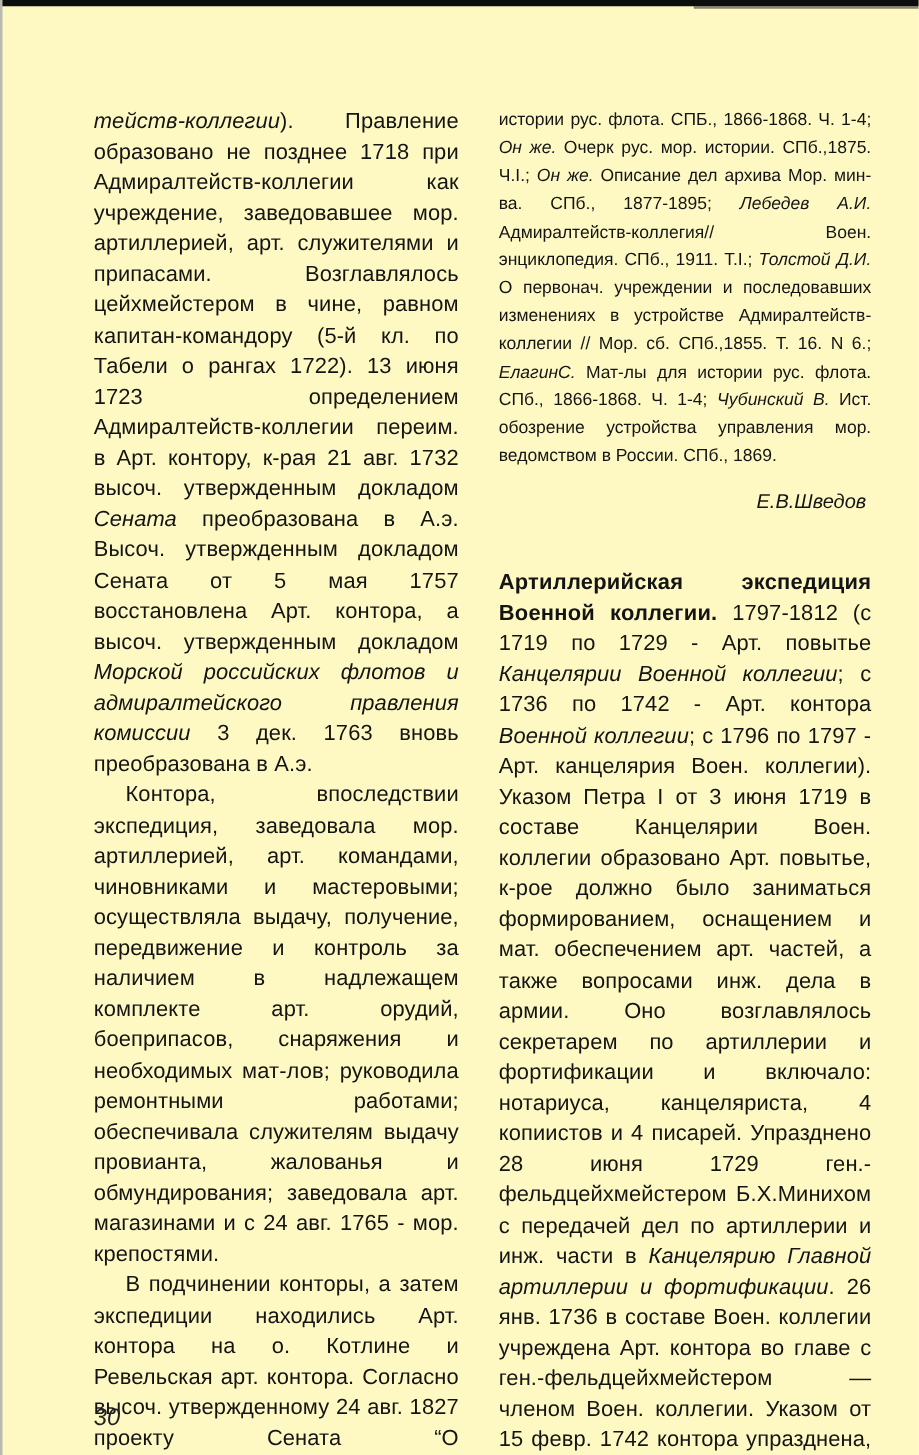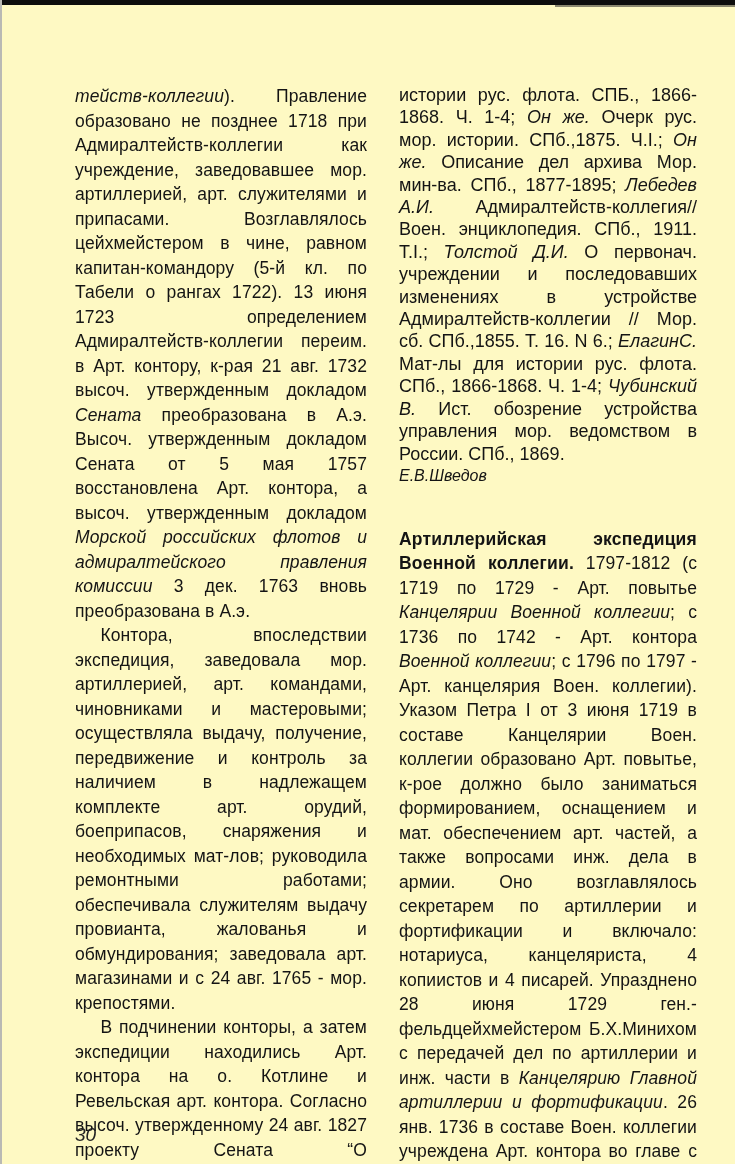--- a/index.html
+++ b/index.html
@@ -28,28 +28,28 @@
   .col-right{left:399px;width:298px;}
   p{margin:0;padding:0;}
   .body{
     font-size:17.5px;line-height:24.5px;
     text-align:justify;text-justify:inter-word;
     letter-spacing:.1px;
   }
   .ind{text-indent:1.45em;}
   .cont{text-indent:0;}
   .src{
-    font-size:18px;line-height:22.4px;
+    font-size:14px;line-height:22.4px;
     text-align:justify;text-justify:inter-word;
   }
   .signature{
     font-size:16px;line-height:22px;
     font-style:italic;
-    text-align:left;
-    margin-bottom:40px;
+    text-align:right;
+    margin-top:16px;margin-bottom:40px;
     padding-right:4px;
   }
   .entry b{letter-spacing:.2px;margin-top:14px;}
   i{font-style:italic;}
   b{font-weight:bold;}
   .page-number{
     position:absolute;left:75px;width:622px;top:1100px;
     text-align:left;
     font-style:italic;
     font-size:19px;color:#222;margin-top:24px;

